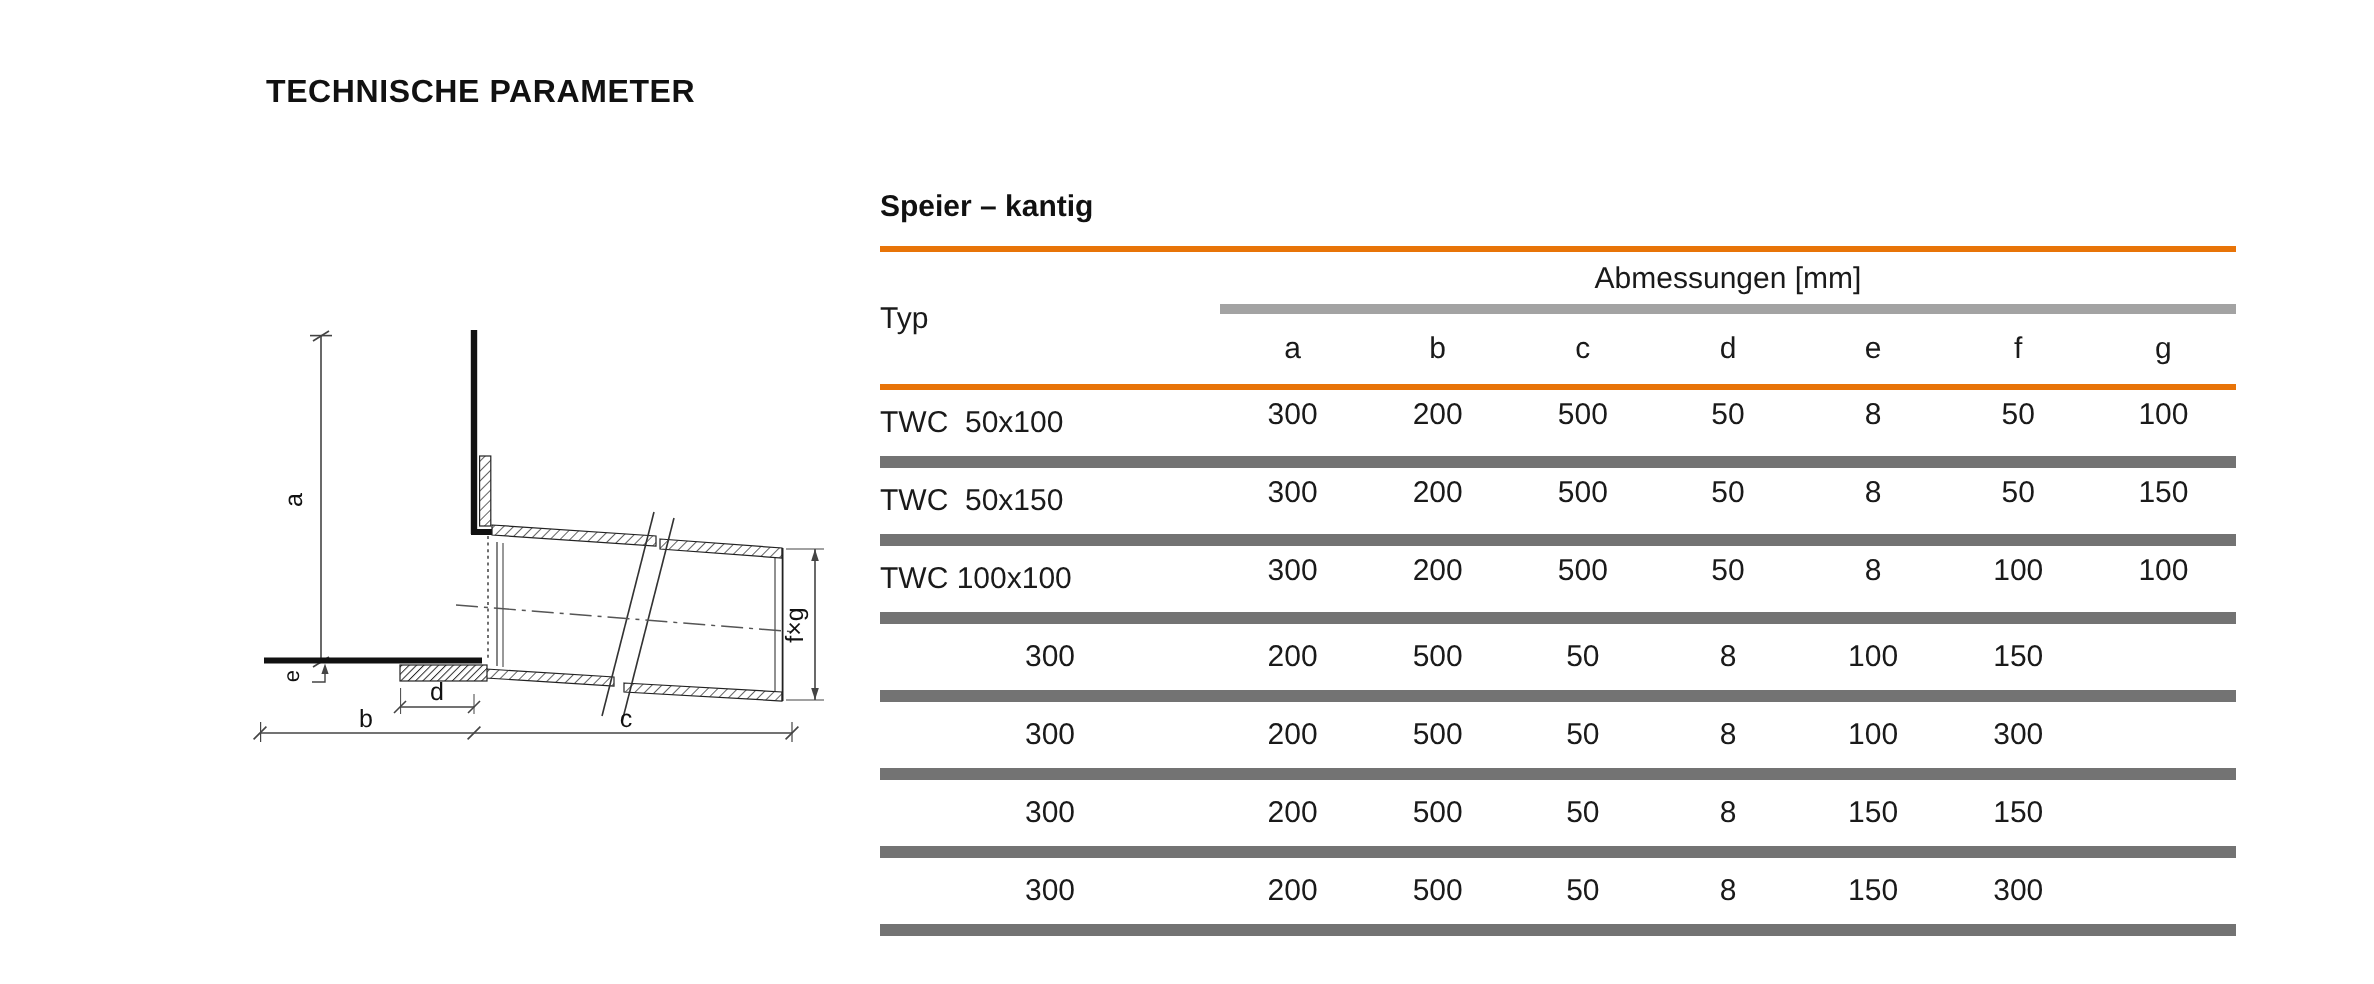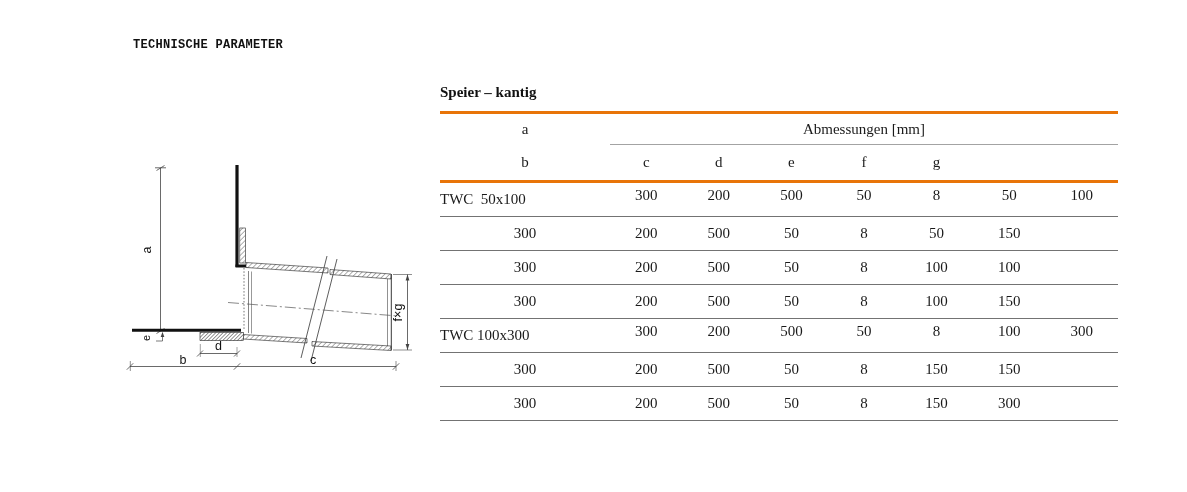--- a/index.html
+++ b/index.html
@@ -2,49 +2,49 @@
 <html><head>
 <meta charset="utf-8">
 <style>
   html,body{margin:0;padding:0;background:#fff;}
   .page{
     position:relative;width:1187px;height:492px;background:#ffffff;overflow:hidden;
     font-family:"Liberation Sans", sans-serif;color:#1a1a1a;
   }
   .page-title{
     position:absolute;left:133px;top:38px;margin:0;
-    font-size:12px;font-weight:bold;letter-spacing:.3px;color:#111;font-family:Liberation Mono, monospace;
+    font-size:16px;font-weight:bold;letter-spacing:.3px;color:#111;
   }
   .diagram{position:absolute;left:125px;top:156px;}
   .dim-label{font-size:12.5px;fill:#111;}
   .dim-label-small{font-size:11px;fill:#111;}
 
-  .spec{position:absolute;left:440px;top:82px;width:678px;font-family:Liberation Serif, serif;}
+  .spec{position:absolute;left:440px;top:94px;width:678px;}
   .spec-title{
     margin:0;font-size:15px;font-weight:bold;line-height:20px;
     padding-bottom:9px;border-bottom:3px solid #e87408;color:#111;
   }
   .thead{
     display:grid;grid-template-columns:170px repeat(7,1fr);
     grid-template-rows:31px 35px;border-bottom:3px solid #e87408;
   }
   .cell{font-size:15px;}
   .cell.typ{
     grid-row:1 / 3;grid-column:1;display:flex;align-items:center;
     white-space:pre;
   }
   .cell.group{
     grid-column:2 / 9;grid-row:1;display:flex;align-items:center;justify-content:center;
-    border-bottom:1px solid #a3a3a3;
+    border-bottom:5px solid #a3a3a3;
     text-align:center;
   }
   .cell.letter{display:flex;align-items:center;justify-content:center;}
   .trow{
     display:grid;grid-template-columns:170px repeat(7,1fr);
-    height:33px;border-bottom:1px solid #737373;
+    height:33px;border-bottom:6px solid #737373;
   }
   .trow .num{display:flex;align-items:center;justify-content:center;}
 </style>
 </head>
 <body>
 
 <div class="page">
 
   <h1 class="page-title">TECHNISCHE PARAMETER</h1>
 
@@ -135,20 +135,21 @@
       <line x1="392.8" y1="369.7" x2="399.2" y2="363.3" stroke-width="0.8"></line>
     </g>
     <text class="dim-label" x="183" y="363.5" text-anchor="middle">b</text>
     <text class="dim-label" x="313" y="363.5" text-anchor="middle">c</text>
   </svg>
 
   <div class="spec">
     <h2 class="spec-title">Speier – kantig</h2>
 
     <div class="thead">
+      <div class="cell typ">Typ</div>
       <div class="cell group">Abmessungen [mm]</div>
       <div class="cell letter">a</div>
       <div class="cell letter">b</div>
       <div class="cell letter">c</div>
       <div class="cell letter">d</div>
       <div class="cell letter">e</div>
       <div class="cell letter">f</div>
       <div class="cell letter">g</div>
     </div>
 
@@ -157,51 +158,52 @@
       <div class="cell num">300</div>
       <div class="cell num">200</div>
       <div class="cell num">500</div>
       <div class="cell num">50</div>
       <div class="cell num">8</div>
       <div class="cell num">50</div>
       <div class="cell num">100</div>
     </div>
 
     <div class="trow">
-      <div class="cell num">300</div>
-      <div class="cell num">200</div>
-      <div class="cell num">500</div>
-      <div class="cell num">50</div>
-      <div class="cell num">8</div>
-      <div class="cell num">50</div>
-      <div class="cell num">150</div>
-    </div>
-
-    <div class="trow">
-      <div class="cell num">300</div>
-      <div class="cell num">200</div>
-      <div class="cell num">500</div>
-      <div class="cell num">50</div>
-      <div class="cell num">8</div>
-      <div class="cell num">100</div>
-      <div class="cell num">100</div>
-    </div>
-
-    <div class="trow">
-      <div class="cell num">300</div>
-      <div class="cell num">200</div>
-      <div class="cell num">500</div>
-      <div class="cell num">50</div>
-      <div class="cell num">8</div>
-      <div class="cell num">100</div>
-      <div class="cell num">150</div>
-    </div>
-
-    <div class="trow">
-      <div class="cell typ">TWC 100x300</div>
+      <div class="cell typ">TWC  50x150</div>
+      <div class="cell num">300</div>
+      <div class="cell num">200</div>
+      <div class="cell num">500</div>
+      <div class="cell num">50</div>
+      <div class="cell num">8</div>
+      <div class="cell num">50</div>
+      <div class="cell num">150</div>
+    </div>
+
+    <div class="trow">
+      <div class="cell typ">TWC 100x100</div>
+      <div class="cell num">300</div>
+      <div class="cell num">200</div>
+      <div class="cell num">500</div>
+      <div class="cell num">50</div>
+      <div class="cell num">8</div>
+      <div class="cell num">100</div>
+      <div class="cell num">100</div>
+    </div>
+
+    <div class="trow">
+      <div class="cell num">300</div>
+      <div class="cell num">200</div>
+      <div class="cell num">500</div>
+      <div class="cell num">50</div>
+      <div class="cell num">8</div>
+      <div class="cell num">100</div>
+      <div class="cell num">150</div>
+    </div>
+
+    <div class="trow">
       <div class="cell num">300</div>
       <div class="cell num">200</div>
       <div class="cell num">500</div>
       <div class="cell num">50</div>
       <div class="cell num">8</div>
       <div class="cell num">100</div>
       <div class="cell num">300</div>
     </div>
 
     <div class="trow">

